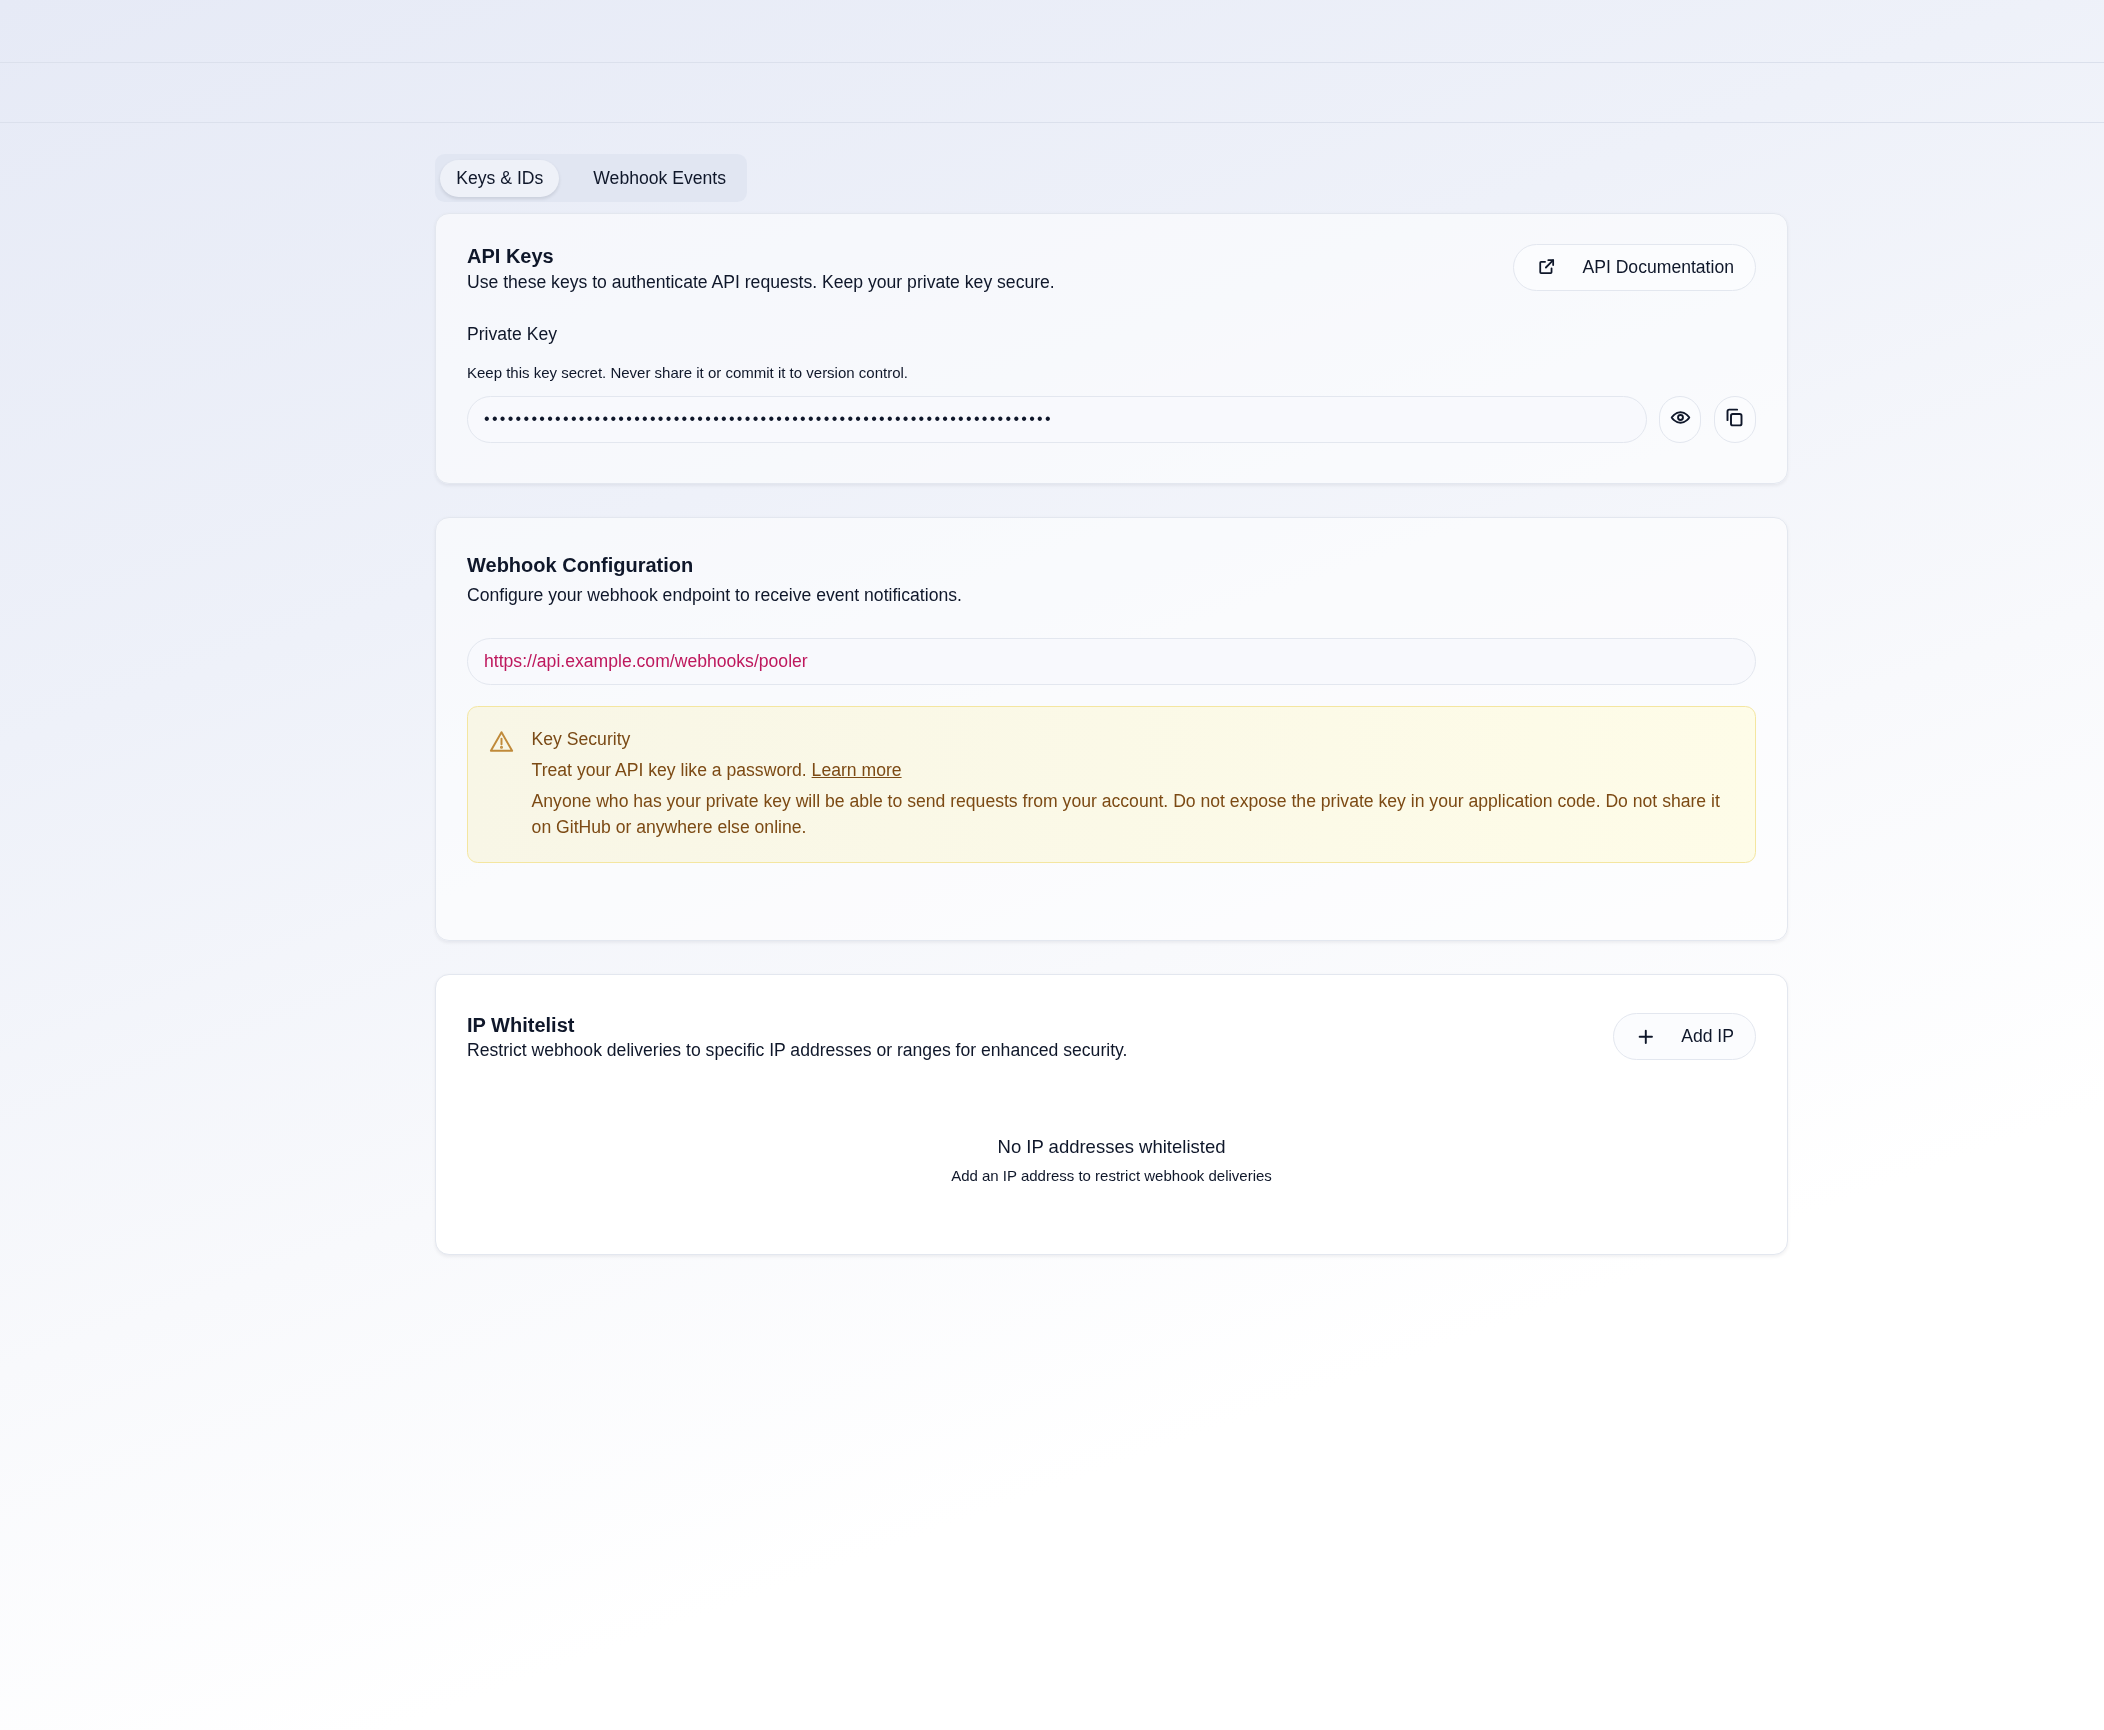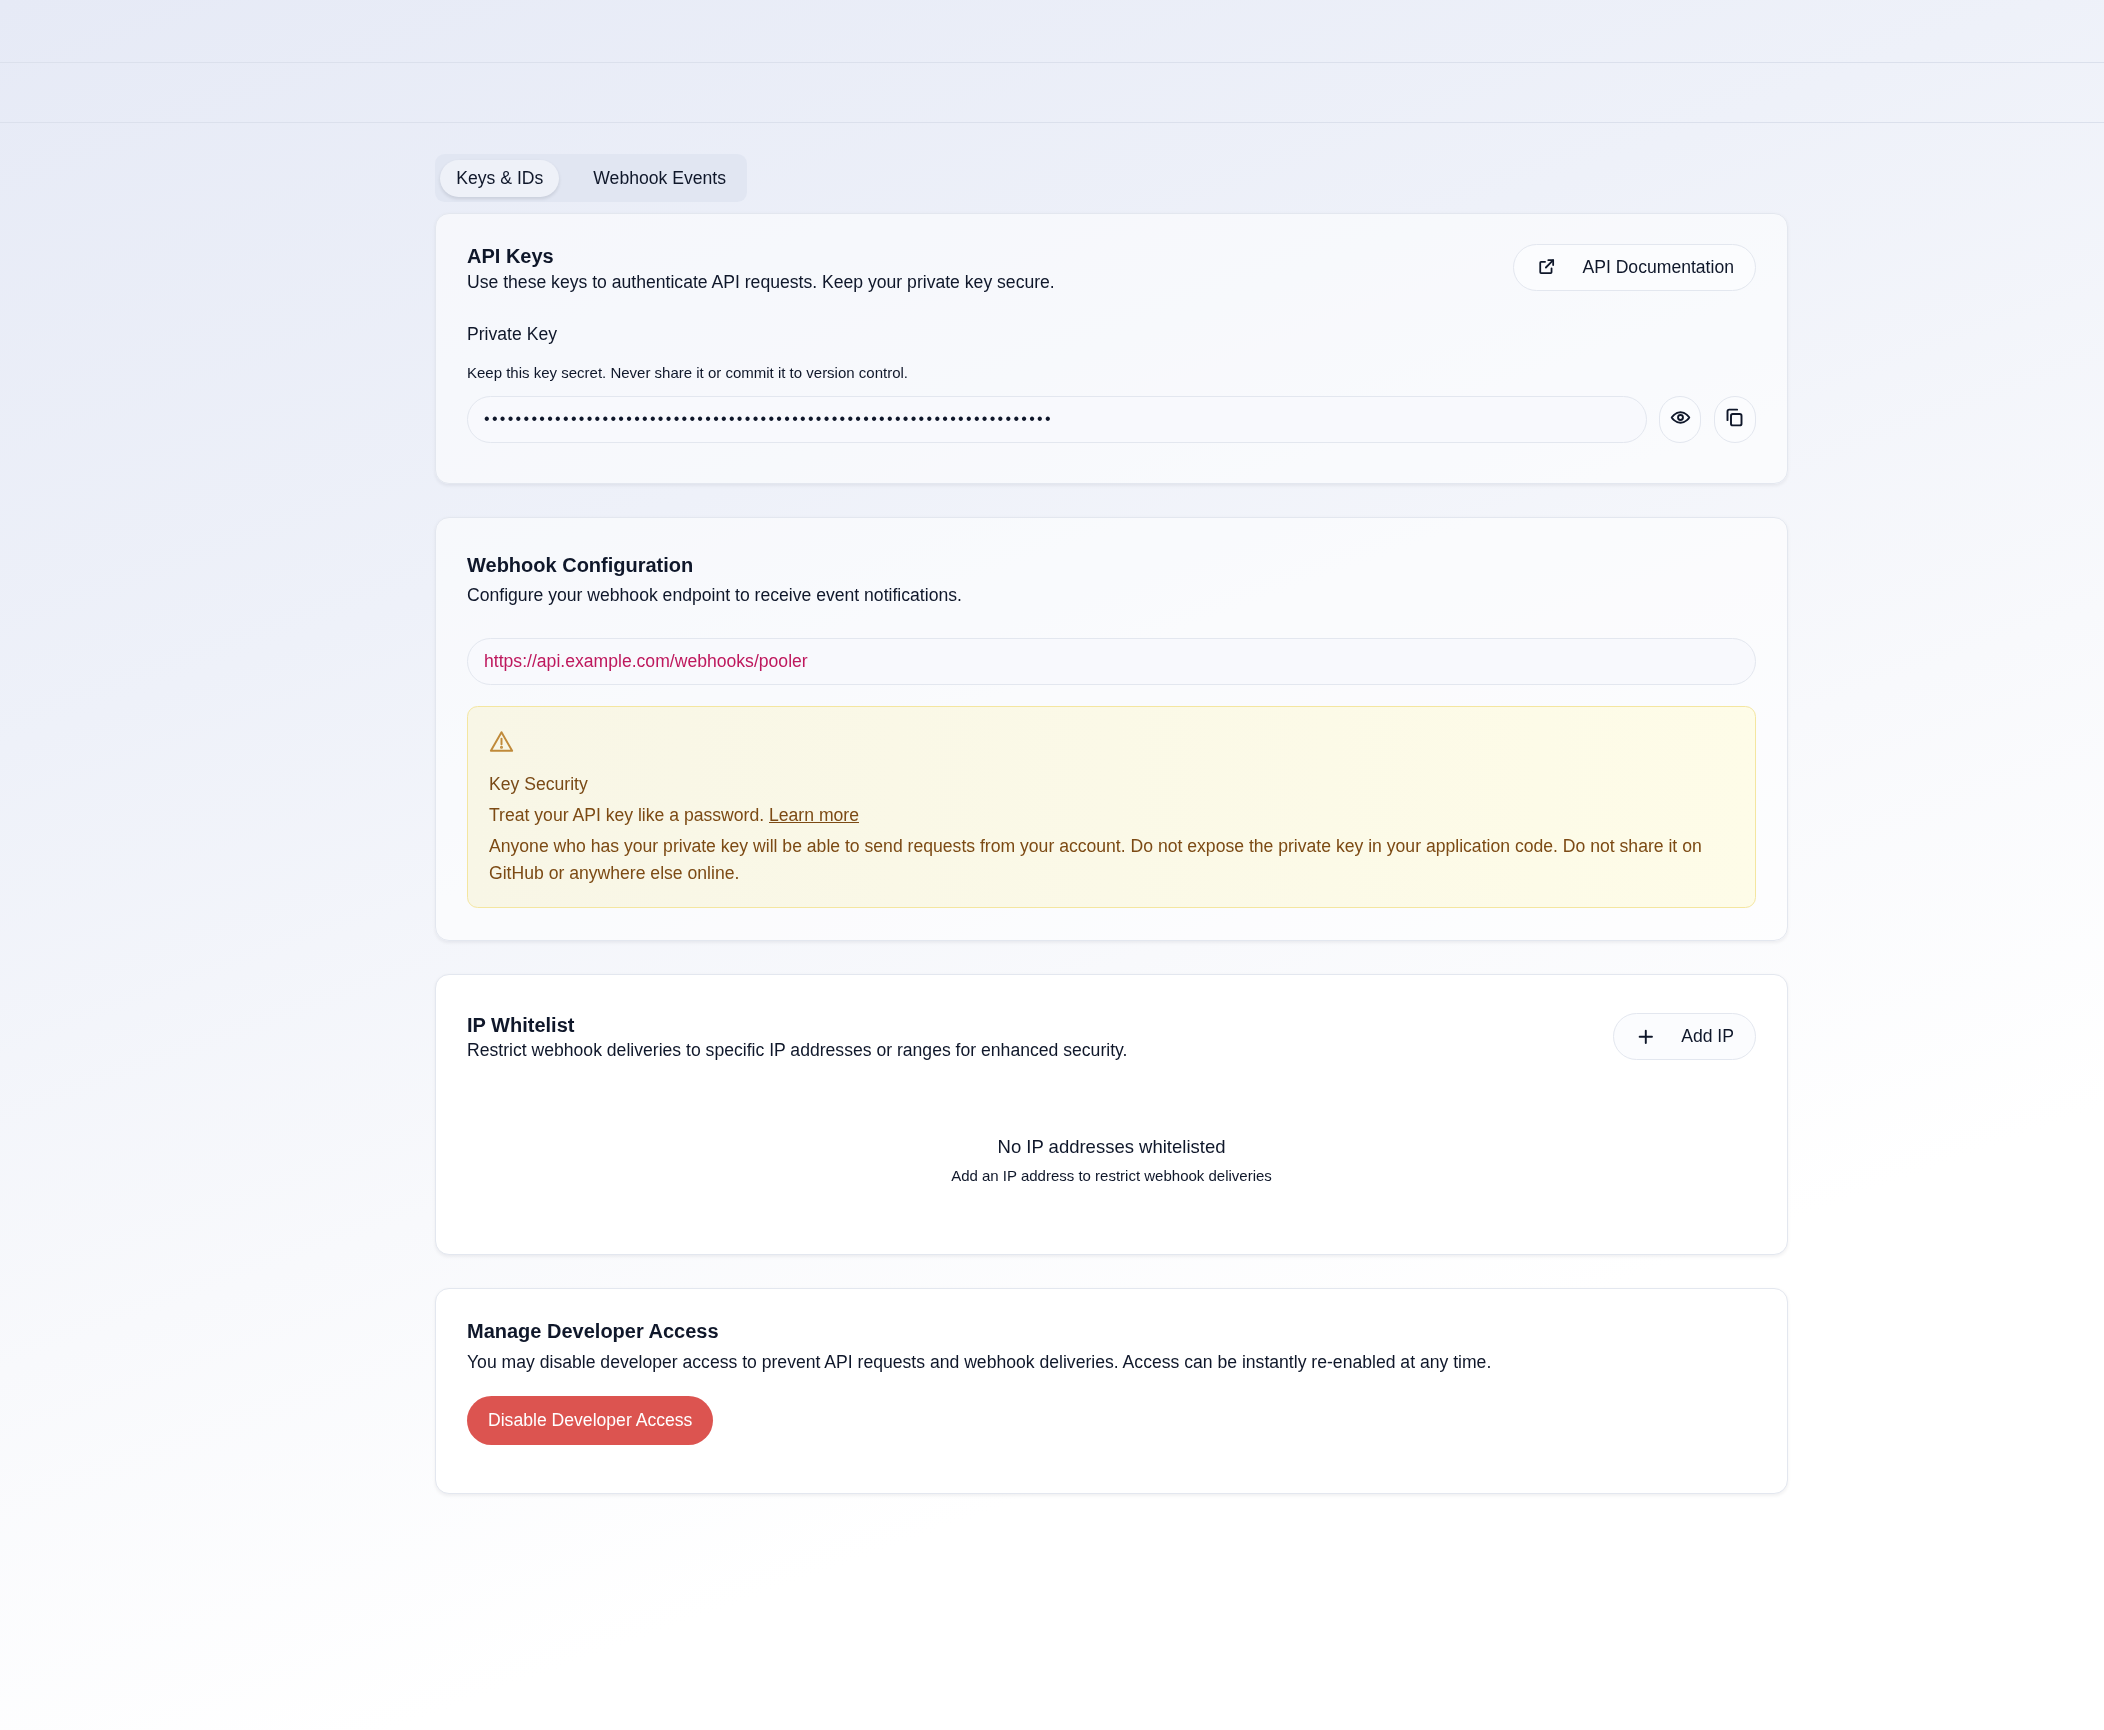--- a/index.html
+++ b/index.html
@@ -78,21 +78,20 @@
     font-size: 17.6px; color: #be185d;
   }
 
   .alert {
     margin-top: 21px;
     border: 1.8px solid #f4e6a0; border-radius: 10.6px;
     background: linear-gradient(90deg, #f8f6e6 0%, #fefce8 100%);
     padding: 21px 31px 21px 21px;
     display: flex; gap: 17.6px;
     color: #7c4a14;
-    flex-direction: column;
   }
   .alert-icon { flex: 0 0 25px; margin-top: 1.8px; }
   .alert-title { font-size: 17.6px; line-height: 23px; color: #7a4a16; }
   .alert-line { font-size: 17.6px; line-height: 26.5px; margin-top: 6.2px; color: #7c4a14; }
   .alert-line a { color: #7c4a14; text-decoration: underline; cursor: pointer; }
   .alert-body { font-size: 17.6px; line-height: 26.5px; margin-top: 4.4px; color: #7c4a14; }
 
   .empty-state { text-align: center; padding: 78px 0 46px 0; }
   .empty-title { font-size: 18.5px; color: #0f172a; line-height: 25px; }
   .empty-sub { font-size: 15px; color: #0f172a; line-height: 21px; margin-top: 5.3px; }
@@ -200,20 +199,15 @@
         <span>Add IP</span>
       </button>
     </div>
     <div class="empty-state" style="padding-top:71px;">
       <div class="empty-title">No IP addresses whitelisted</div>
       <div class="empty-sub">Add an IP address to restrict webhook deliveries</div>
     </div>
   </section>
 
   
-  <section class="card solid" style="height:206px;">
-    <h2 class="card-title" style="margin-top:0.9px;">Manage Developer Access</h2>
-    <p class="card-desc" style="margin-top:5.3px;">You may disable developer access to prevent API requests and webhook deliveries. Access can be instantly re-enabled at any time.</p>
-    <button class="danger-btn" style="margin-top:21px;">Disable Developer Access</button>
-  </section>
 
 </div>
 
 
 </body></html>

